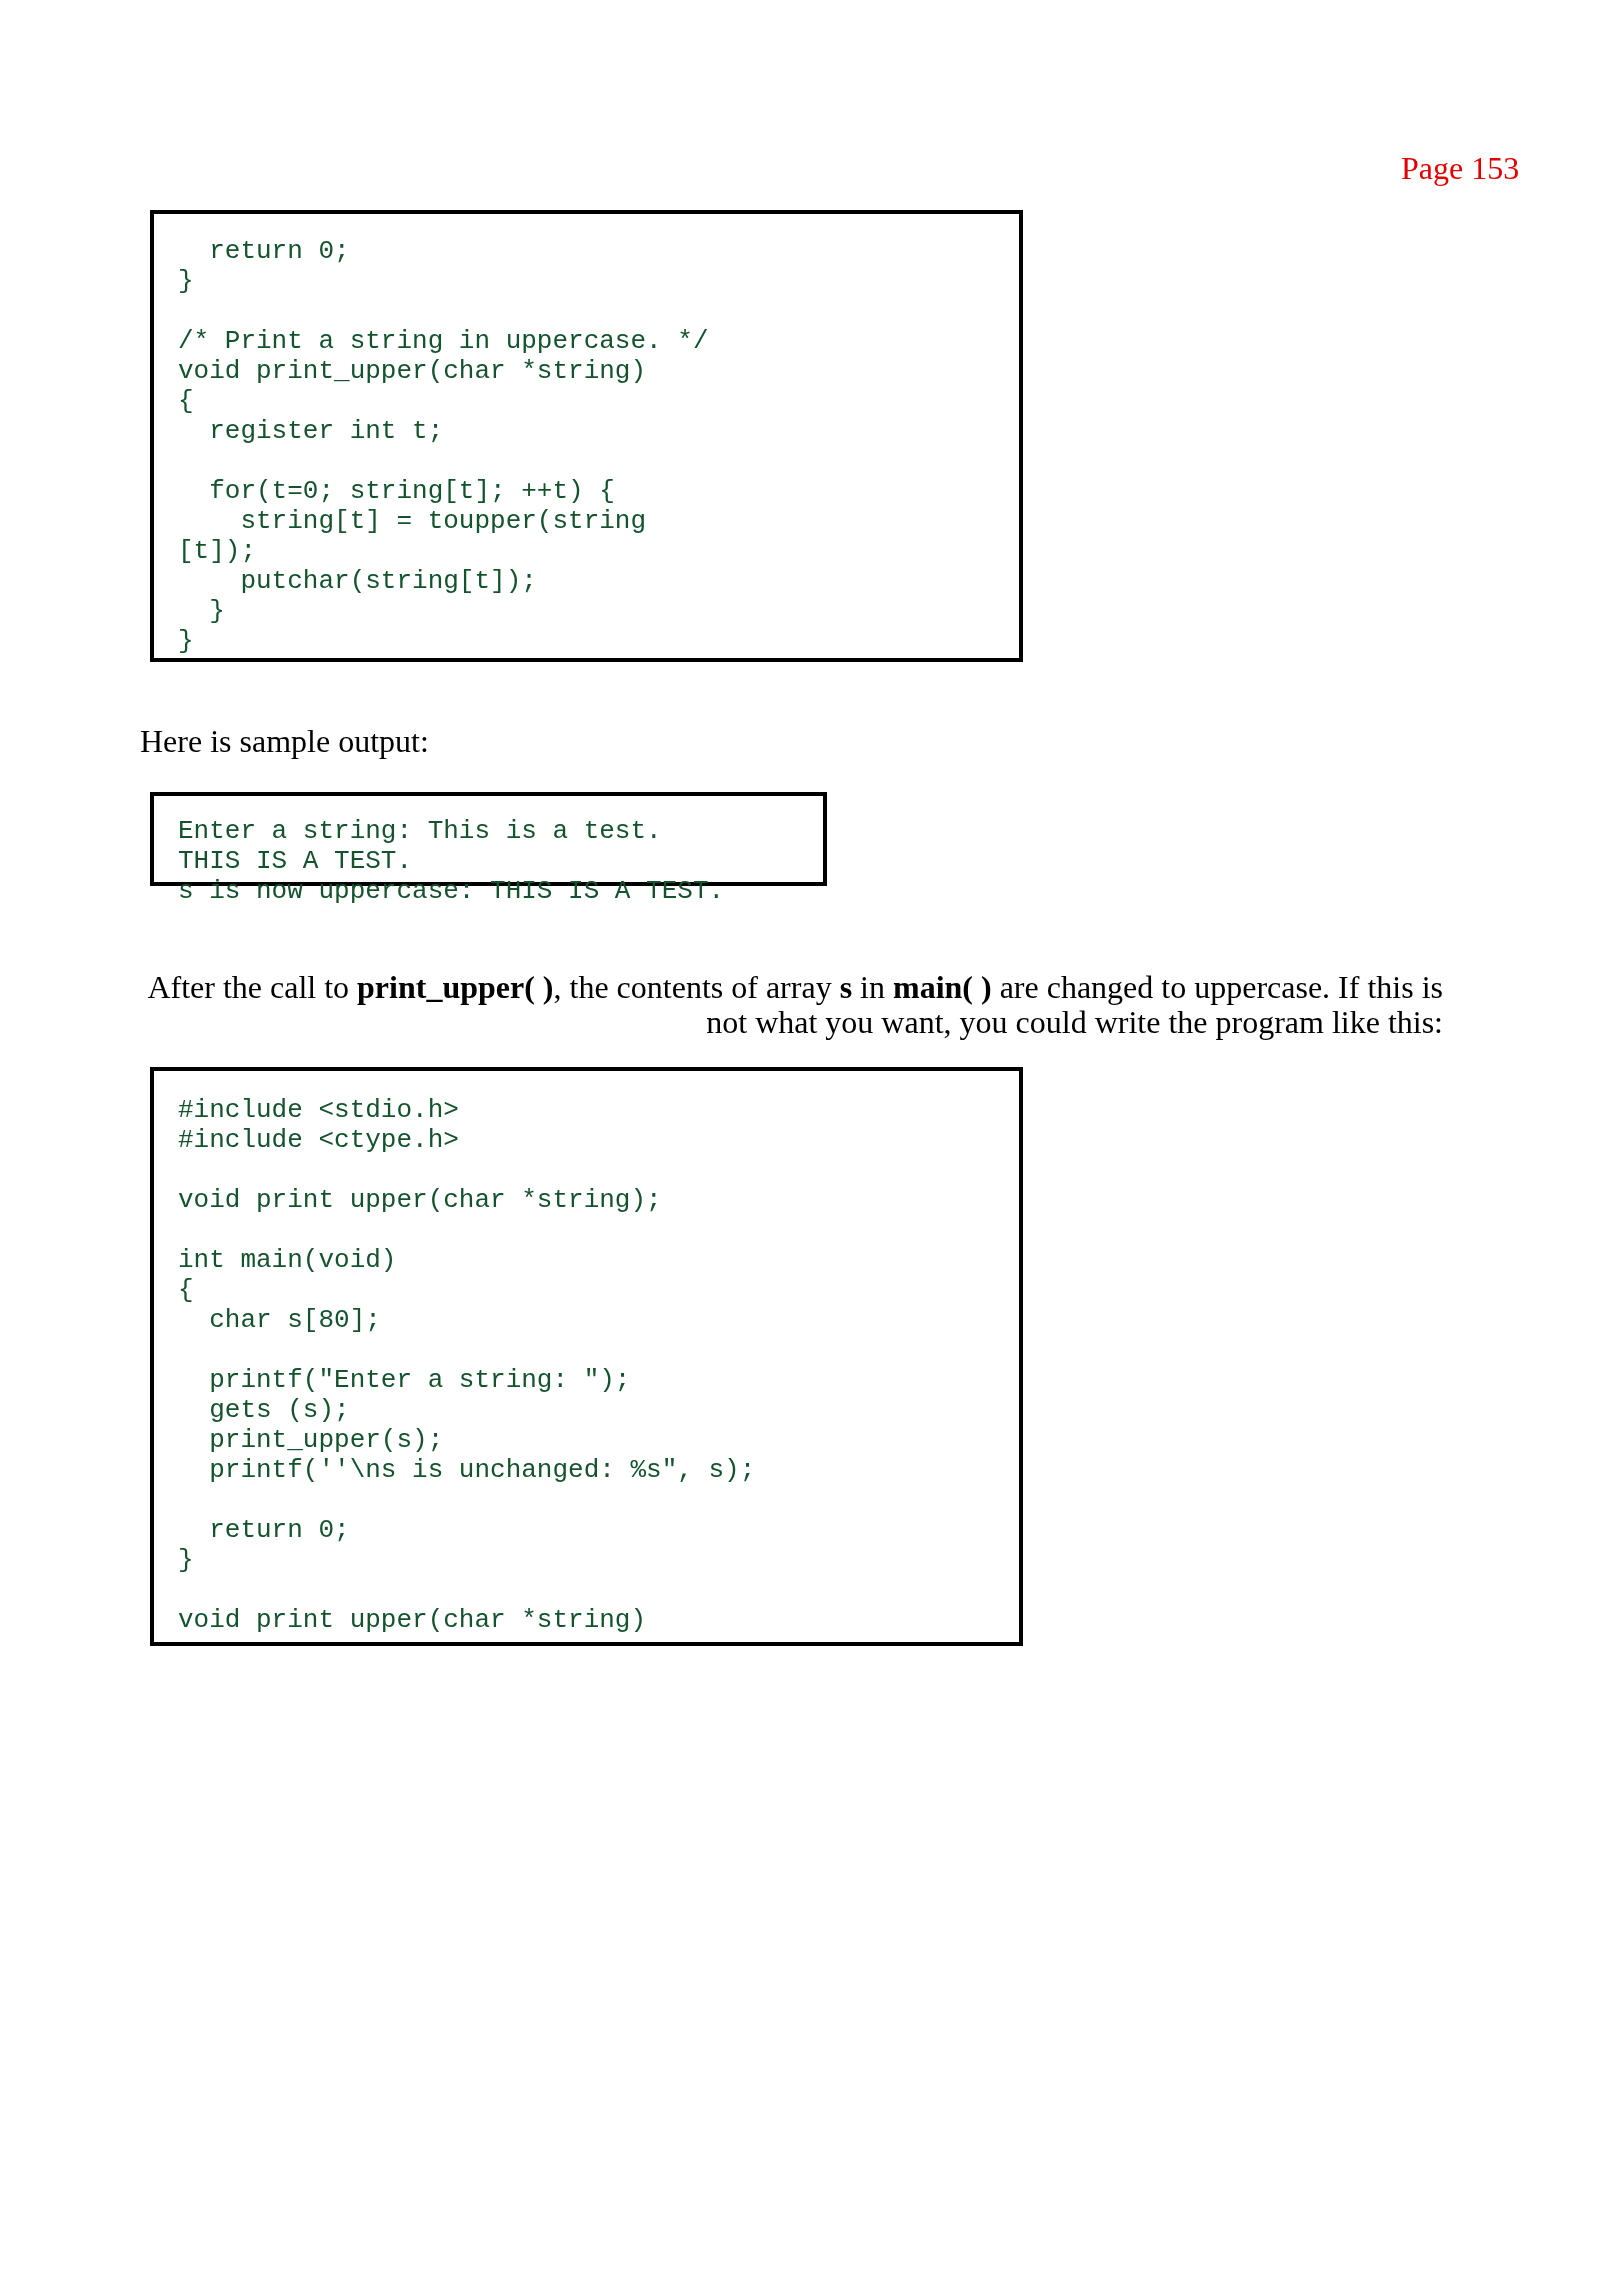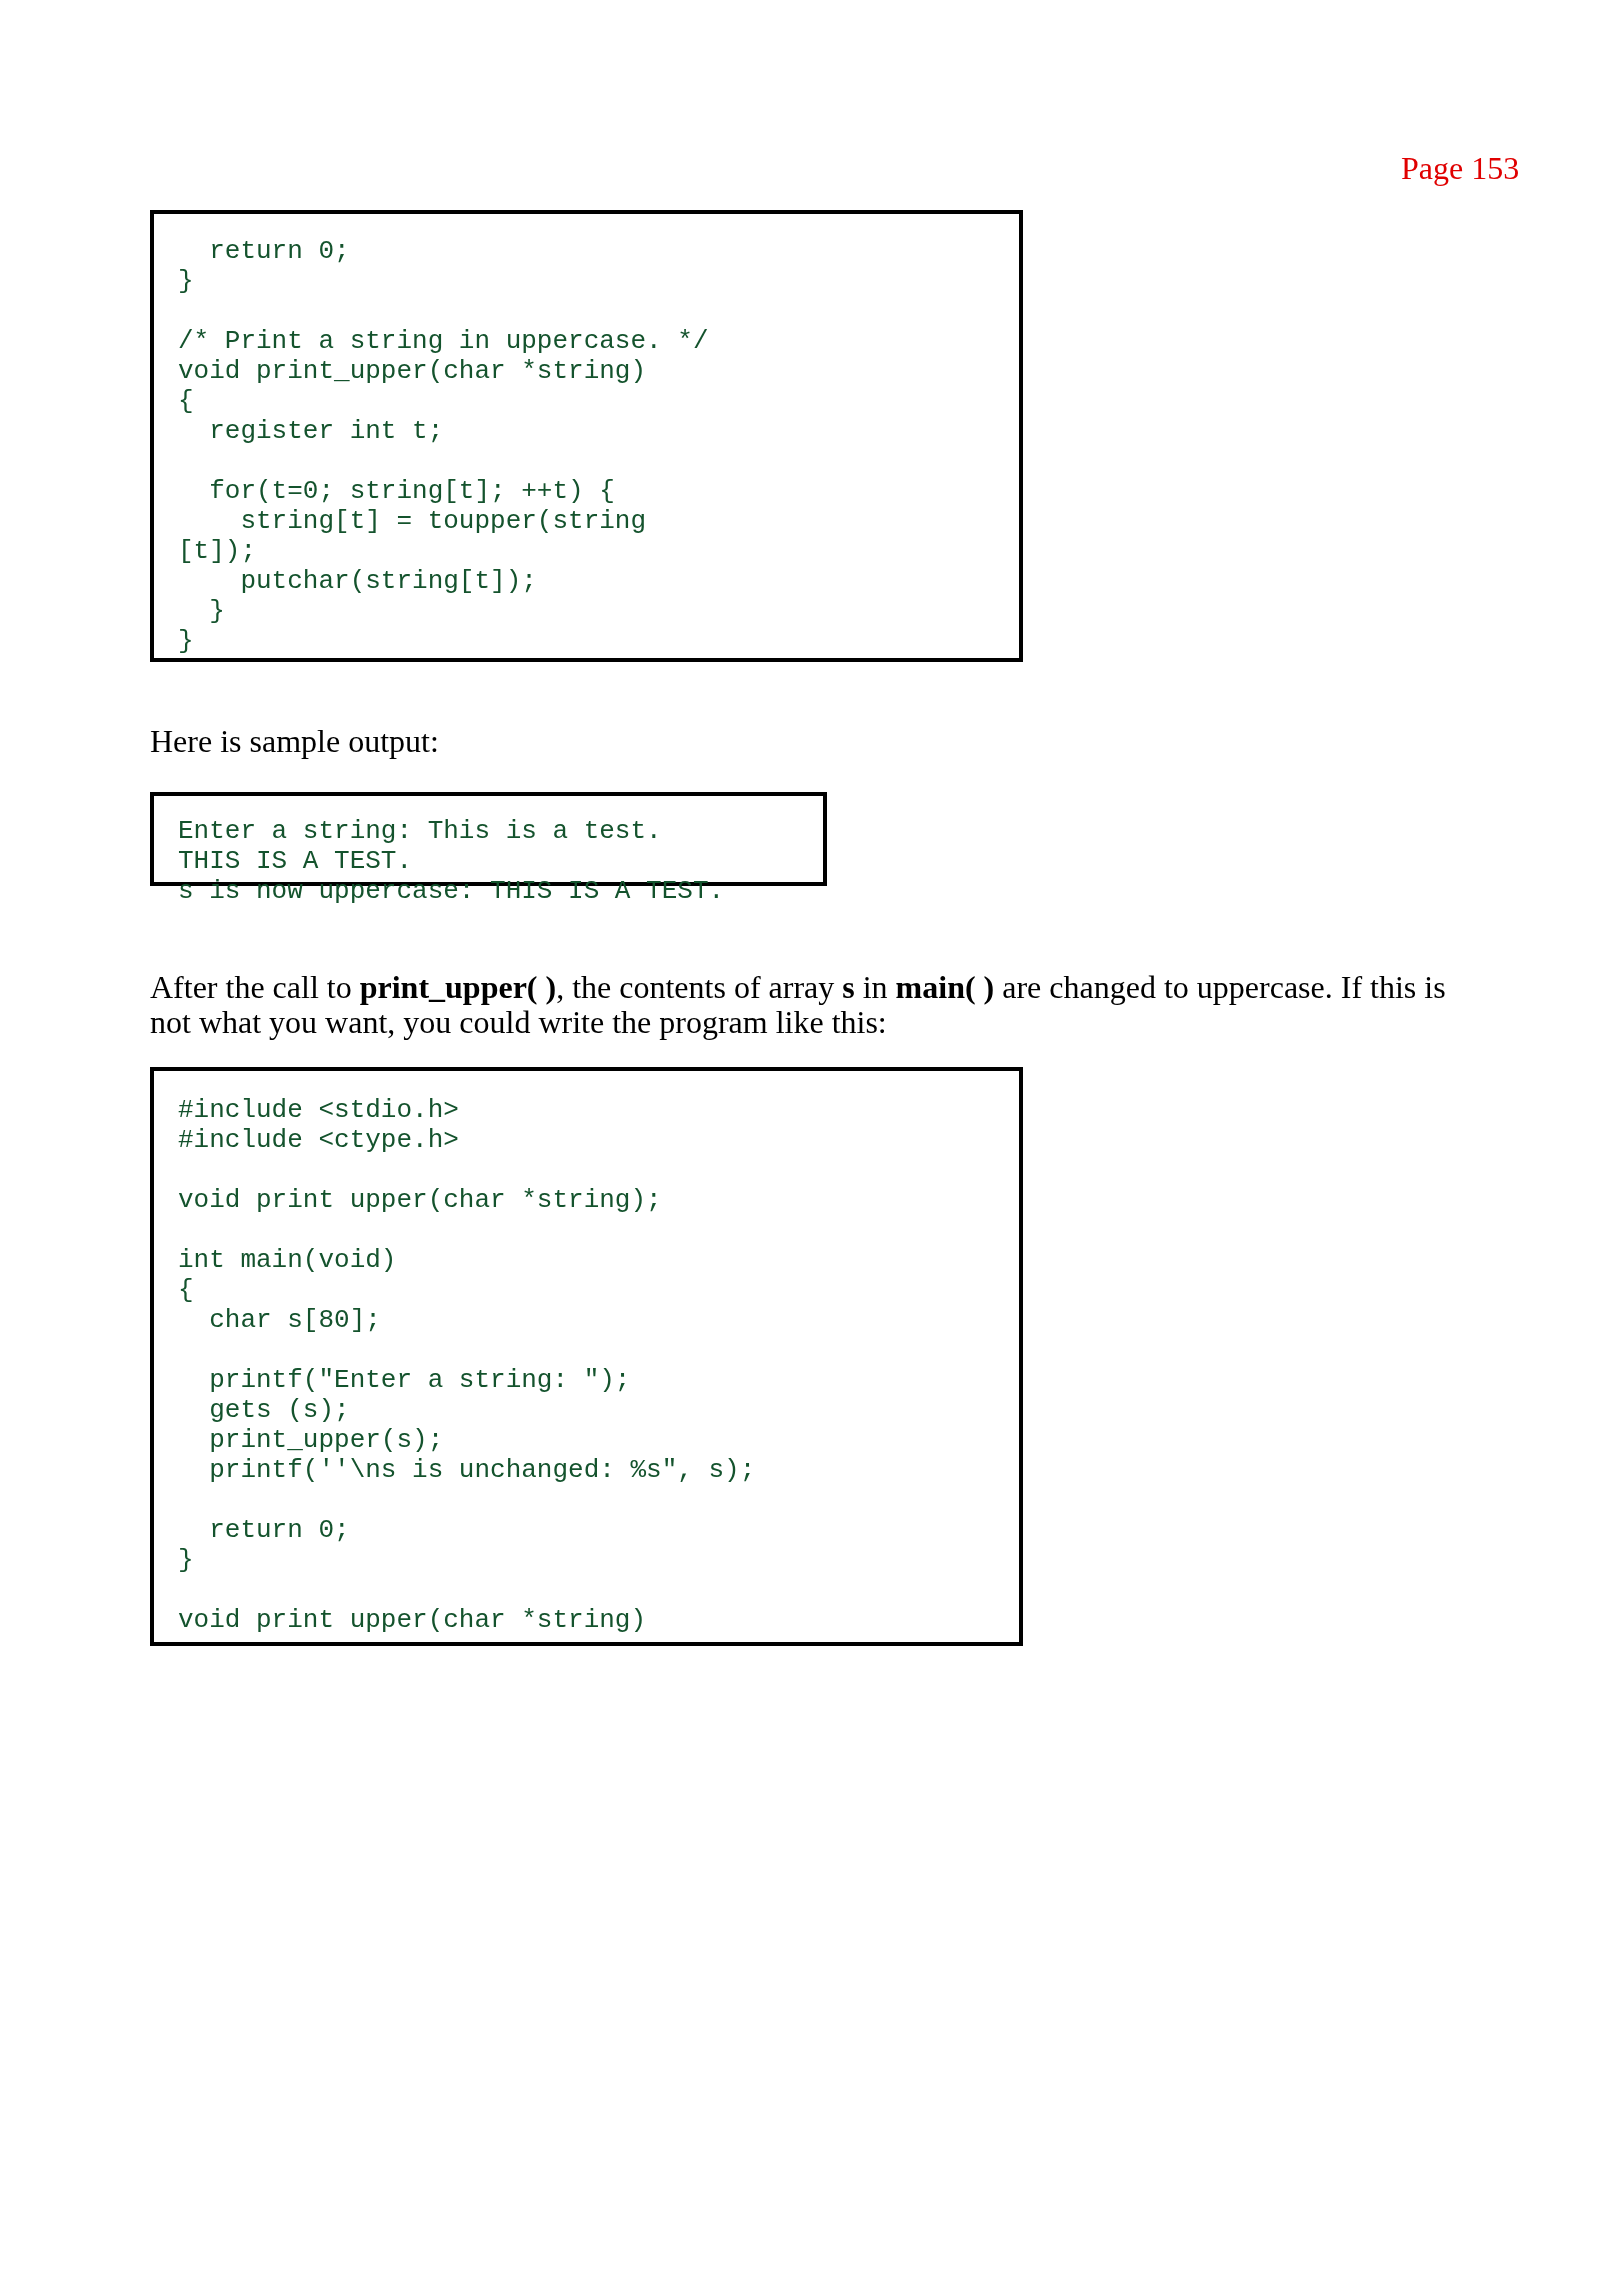--- a/index.html
+++ b/index.html
@@ -15,25 +15,25 @@
     padding: 9.5px 0 0 12px;
   }
   .code-box pre {
     margin: 12px; font-family: "Liberation Mono", monospace; font-size: 26px;
     line-height: 30px; color: #14532d; white-space: pre;
   }
   #box1 { top: 210px; width: 873px; height: 452px; }
   #box2 { top: 792px; width: 677px; height: 94px; padding-top: 8px; }
   #box3 { top: 1067px; width: 873px; height: 579px; padding-top: 12px; }
   .text {
-    position: absolute; left: 150px; font-family: "Liberation Serif", serif;
+    position: absolute; left: 140px; font-family: "Liberation Serif", serif;
     font-size: 32px; color: #000; line-height: 35px;
   }
   #t1 { top: 724px; }
-  #t2 { top: 970px; width: 1303px; }
+  #t2 { top: 970px; width: 1303px; text-align: right; }
   b { font-weight: bold; }
 </style>
 </head>
 <body>
 
 <div class="page-number">Page 153</div>
 
 <div class="code-box" id="box1">
   <pre>  return 0;
 }

